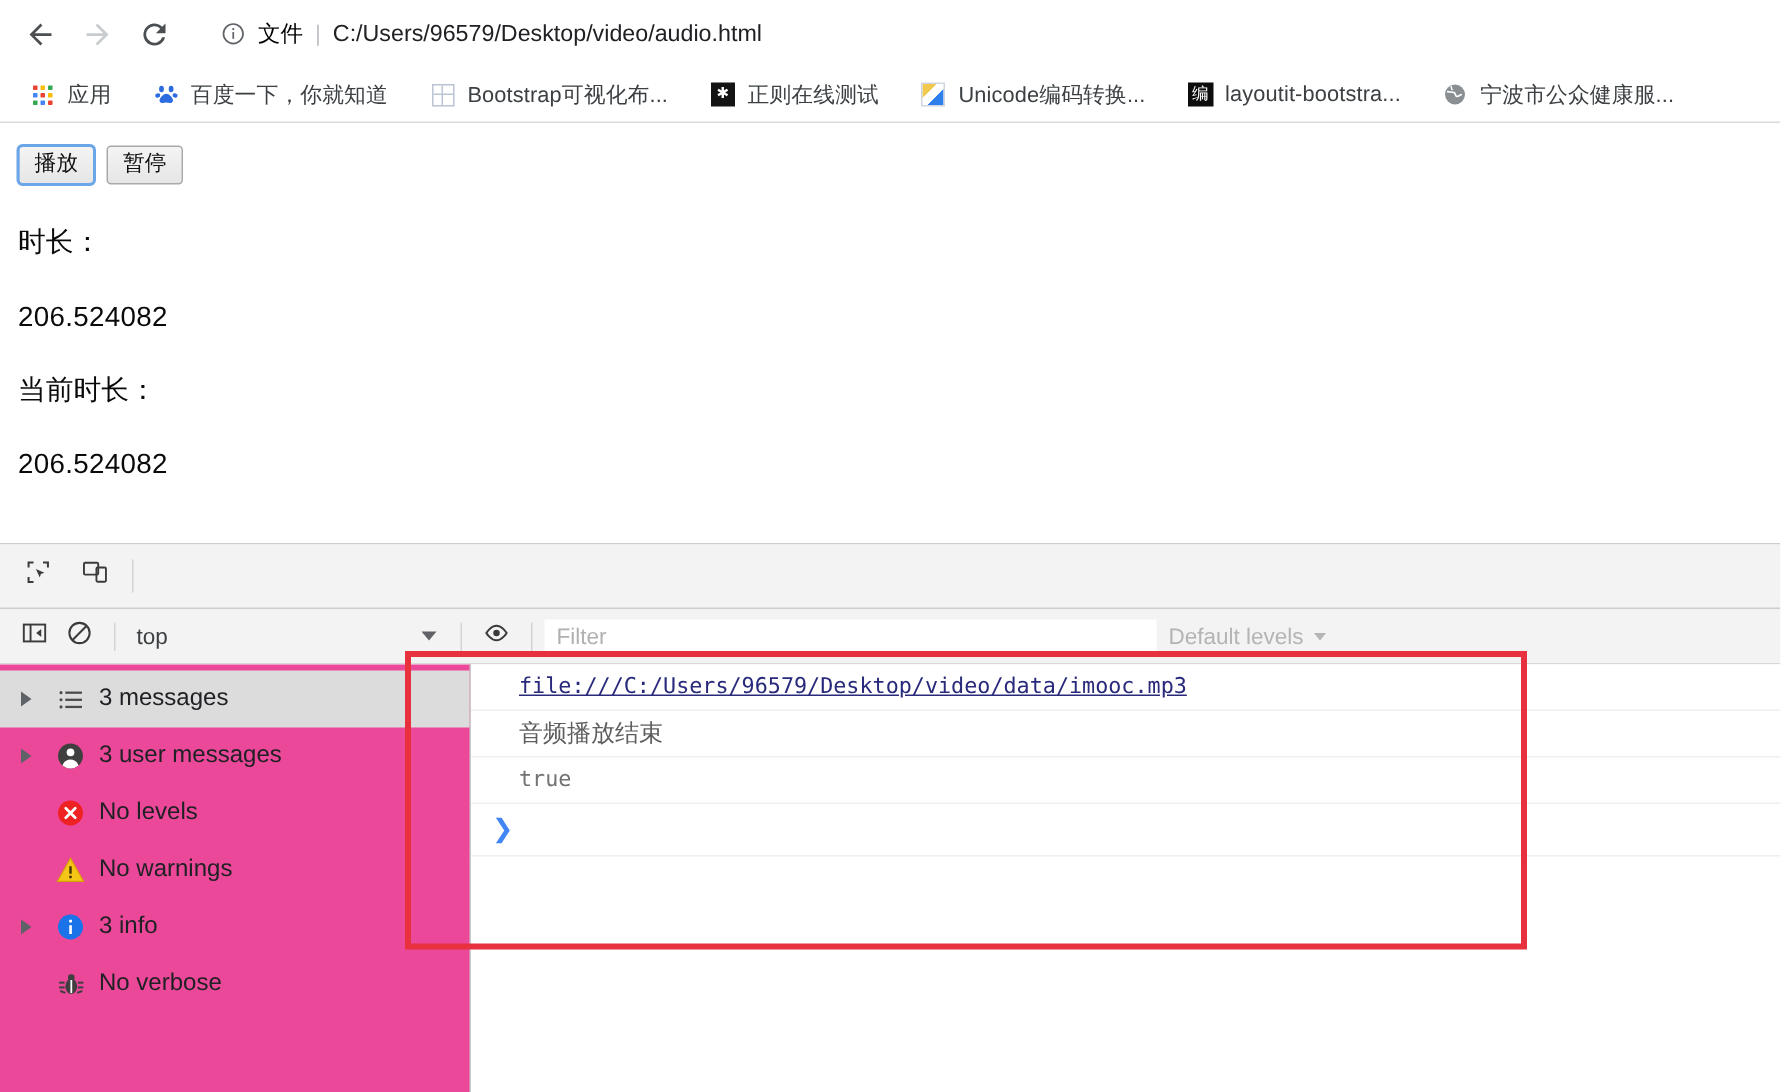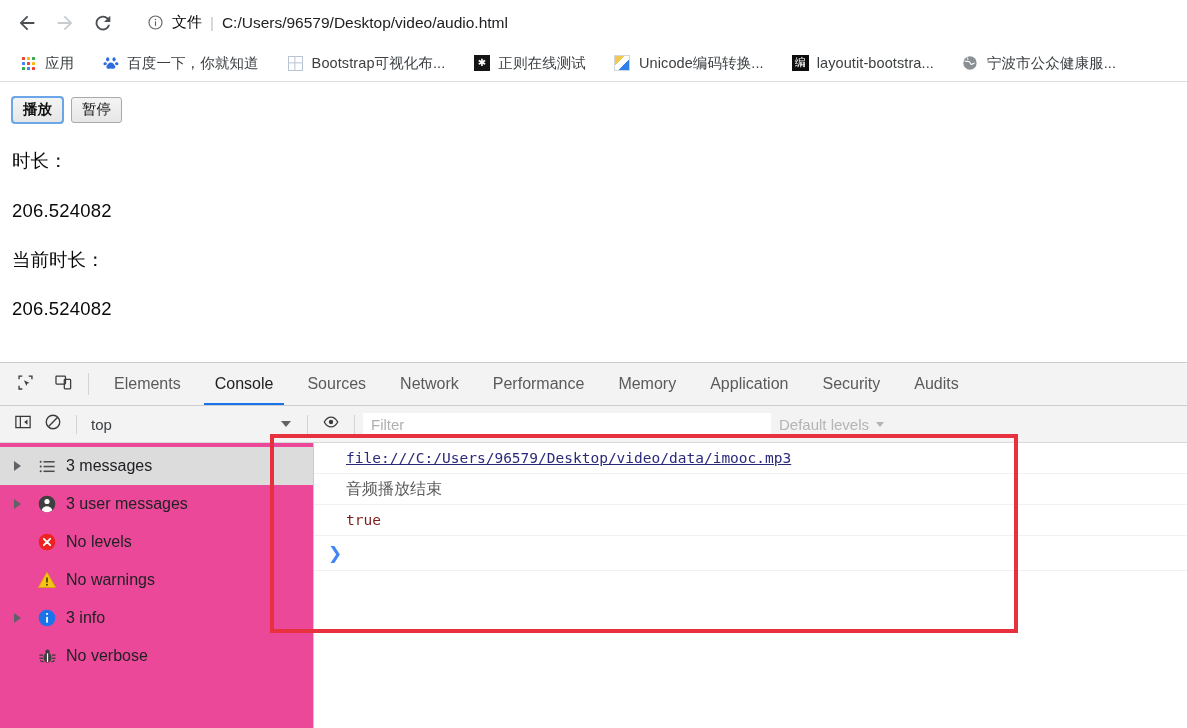--- a/index.html
+++ b/index.html
@@ -180,21 +180,20 @@
     background: linear-gradient(#f4f4f4,#e6e6e6);
     border: 1px solid #a9a9a9;
     border-radius: 3px;
     color: #101010;
     line-height: 1.2;
   }
   .page-btn.focused {
     outline: 2px solid #6aa6e8;
     outline-offset: -1px;
     border-color: #8fb8e0;
-    font-weight: bold;
   }
   .page-text {
     font-size: 18.5px;
     color: #0a0a0a;
     margin: 26px 0 0 0;
     line-height: 1.25;
     font-family: "Liberation Sans", sans-serif;
   }
   .page-text.num { letter-spacing: 0.2px; }
 
@@ -373,21 +372,21 @@
   }
   .msg-link {
     color: #2a2a7c;
     text-decoration: underline;
   }
   .msg-cn {
     font-family: "Liberation Sans", sans-serif;
     font-size: 16px;
     color: #5e5e5e;
   }
-  .msg-bool { color: #7f1d1d; }
+  .msg-bool { color: #737373; }
   .prompt-row {
     height: 34px;
     display: flex;
     align-items: center;
     padding-left: 14px;
     border-bottom: 1px solid #f0f0f0;
   }
   .prompt-caret {
     color: #4285f4;
     font-size: 17px;
@@ -546,31 +545,20 @@
       <div class="dt-tool-btn">
         <span>
           <svg width="19" height="19" viewBox="0 0 24 24">
             <rect x="2.5" y="4" width="12" height="10" rx="1" fill="none" stroke="#3b3b3b" stroke-width="1.6"></rect>
             <rect x="13" y="8" width="8" height="12" rx="1" fill="none" stroke="#3b3b3b" stroke-width="1.6"></rect>
           </svg>
         </span>
       </div>
     </div>
     <div class="dt-divider"></div>
-    <div class="dt-tabs">
-      <div class="dt-tab">Elements</div>
-      <div class="dt-tab active">Console</div>
-      <div class="dt-tab">Sources</div>
-      <div class="dt-tab">Network</div>
-      <div class="dt-tab">Performance</div>
-      <div class="dt-tab">Memory</div>
-      <div class="dt-tab">Application</div>
-      <div class="dt-tab">Security</div>
-      <div class="dt-tab">Audits</div>
-    </div>
   </div>
 
   <div class="dt-filterbar">
     <div class="fb-icon">
       <span>
         <svg width="18" height="18" viewBox="0 0 24 24">
           <rect x="2.5" y="4.5" width="19" height="15" fill="none" stroke="#3b3b3b" stroke-width="1.7"></rect>
           <line x1="8.5" y1="4.5" x2="8.5" y2="19.5" stroke="#3b3b3b" stroke-width="1.7"></line>
           <path d="M18 8.5l-4.5 3.5 4.5 3.5z" fill="#3b3b3b"></path>
         </svg>

